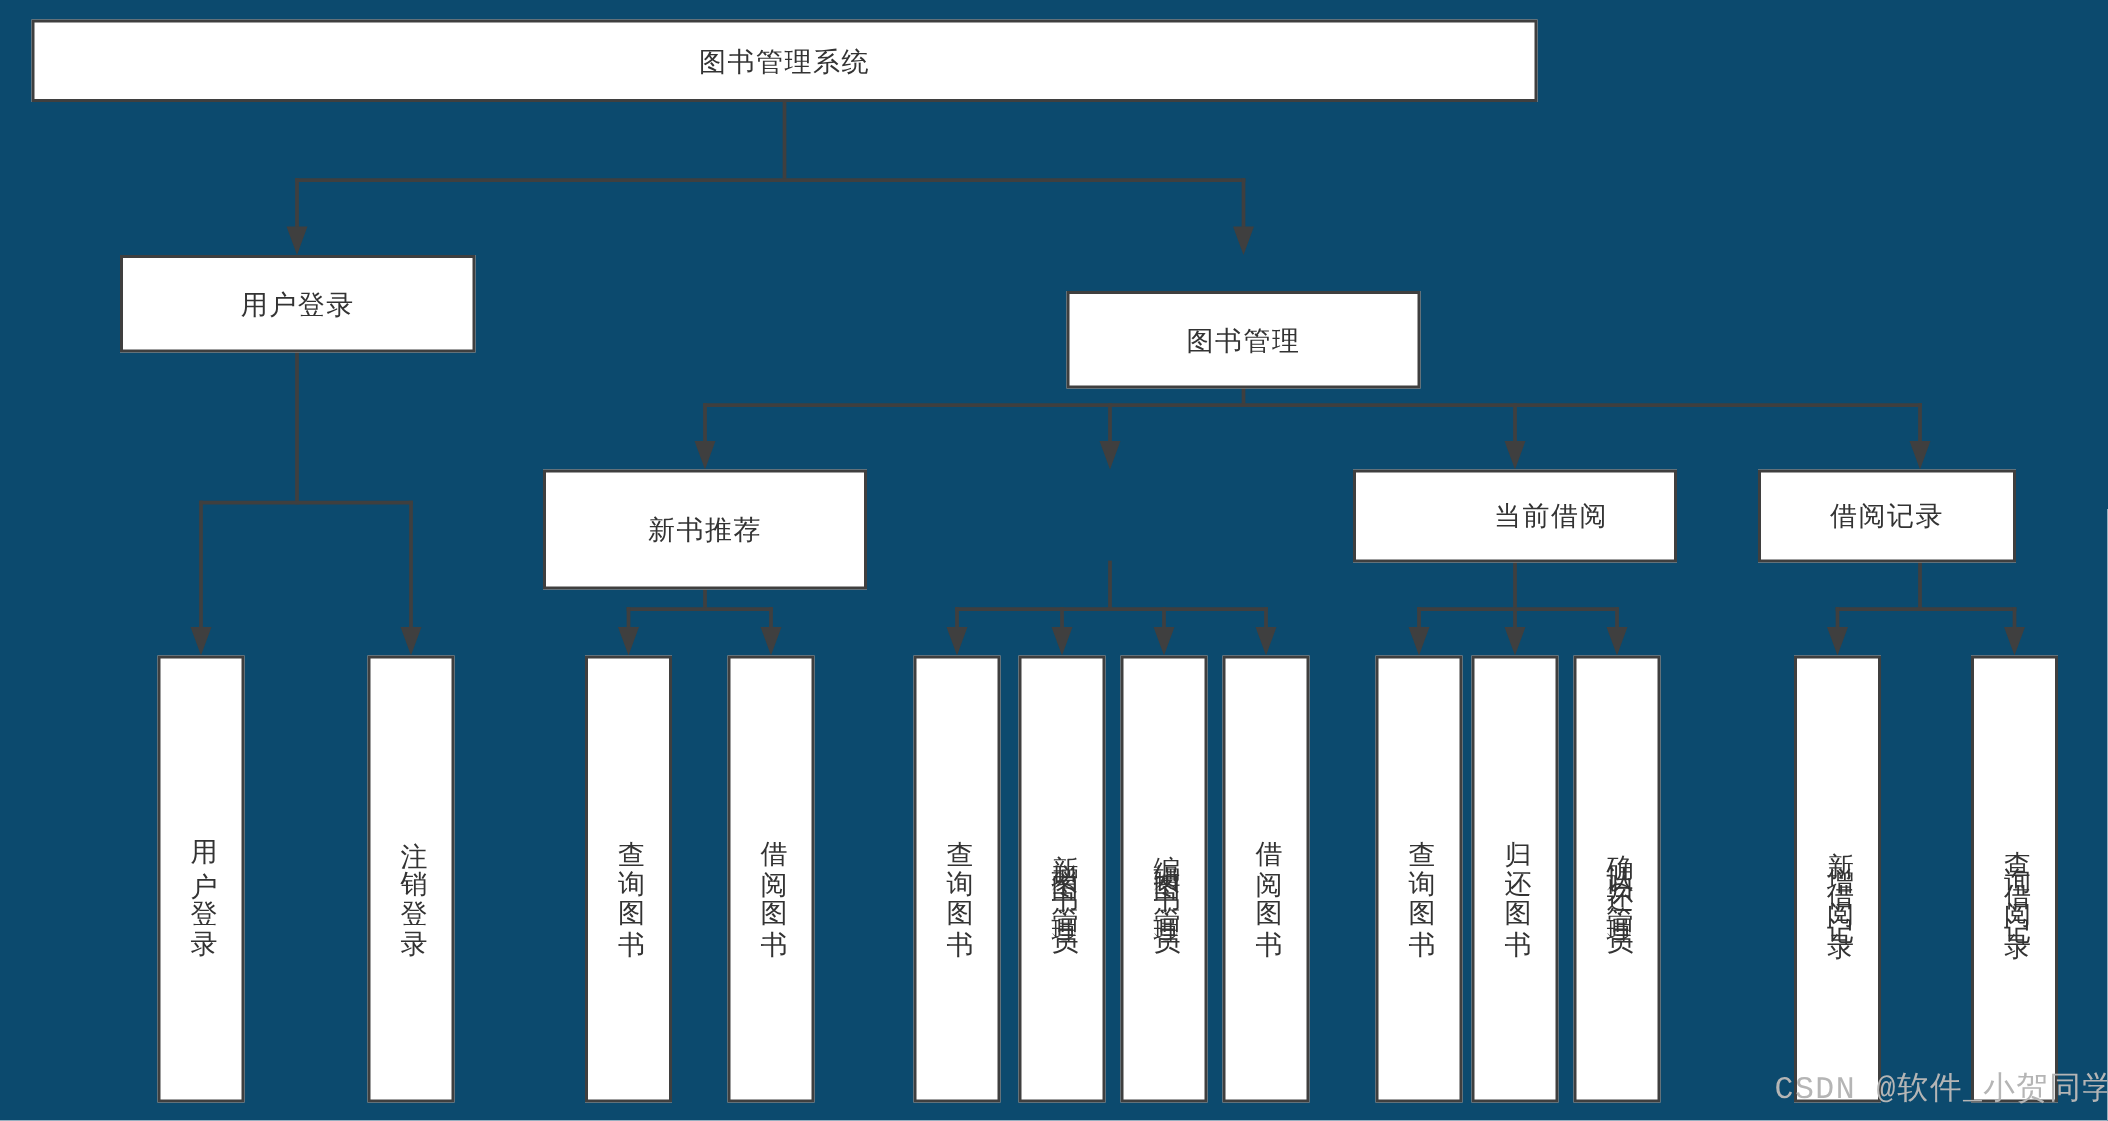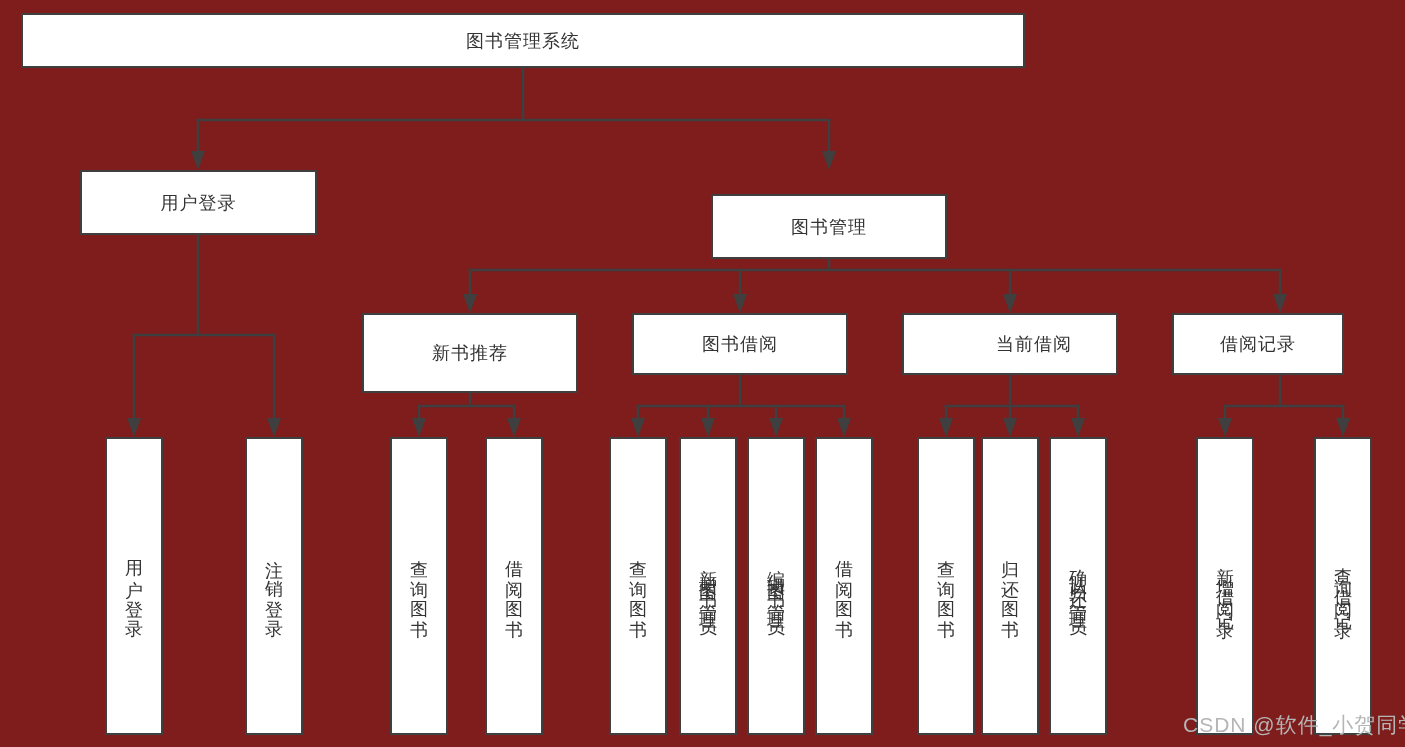--- a/index.html
+++ b/index.html
@@ -1,20 +1,20 @@
 <!DOCTYPE html>
 <html><head>
 <meta charset="utf-8">
 <style>
   html,body{margin:0;padding:0;background:#ffffff;}
   #stage{
     position:relative;
     width:1405px;height:747px;
-    background:#7f1d1d;
-    font-family:Liberation Sans, sans-serif;
+    background:#0c4a6e;
+    font-family:Liberation Mono, monospace;
     color:#333333;
     overflow:hidden;
   }
   #wires{position:absolute;left:0;top:0;width:1405px;height:747px;}
   .box{
     position:absolute;
     box-sizing:border-box;
     border:2.5px solid #3f3f3f;
     background:#ffffff;
     display:flex;align-items:center;justify-content:center;
@@ -131,23 +131,20 @@
   <div class="box" style="left:80px;top:170px;width:237px;height:65px;">
     <span>用户登录</span>
   </div>
   <div class="box" style="left:711px;top:170px;width:236px;height:65px;margin-top:24px;">
     <span>图书管理</span>
   </div>
 
   <div class="box" style="left:362px;top:313px;width:216px;height:80px;">
     <span>新书推荐</span>
   </div>
-  <div class="box" style="left:632px;top:313px;width:216px;height:62px;">
-    <span>图书借阅</span>
-  </div>
   <div class="box" style="left:902px;top:313px;width:216px;height:62px;padding-left:48px;">
     <span>当前借阅</span>
   </div>
   <div class="box" style="left:1172px;top:313px;width:172px;height:62px;">
     <span>借阅记录</span>
   </div>
 
   <div class="vbox" style="left:105px;">
     <span class="vtext sp4">用户登录</span>
   </div>

